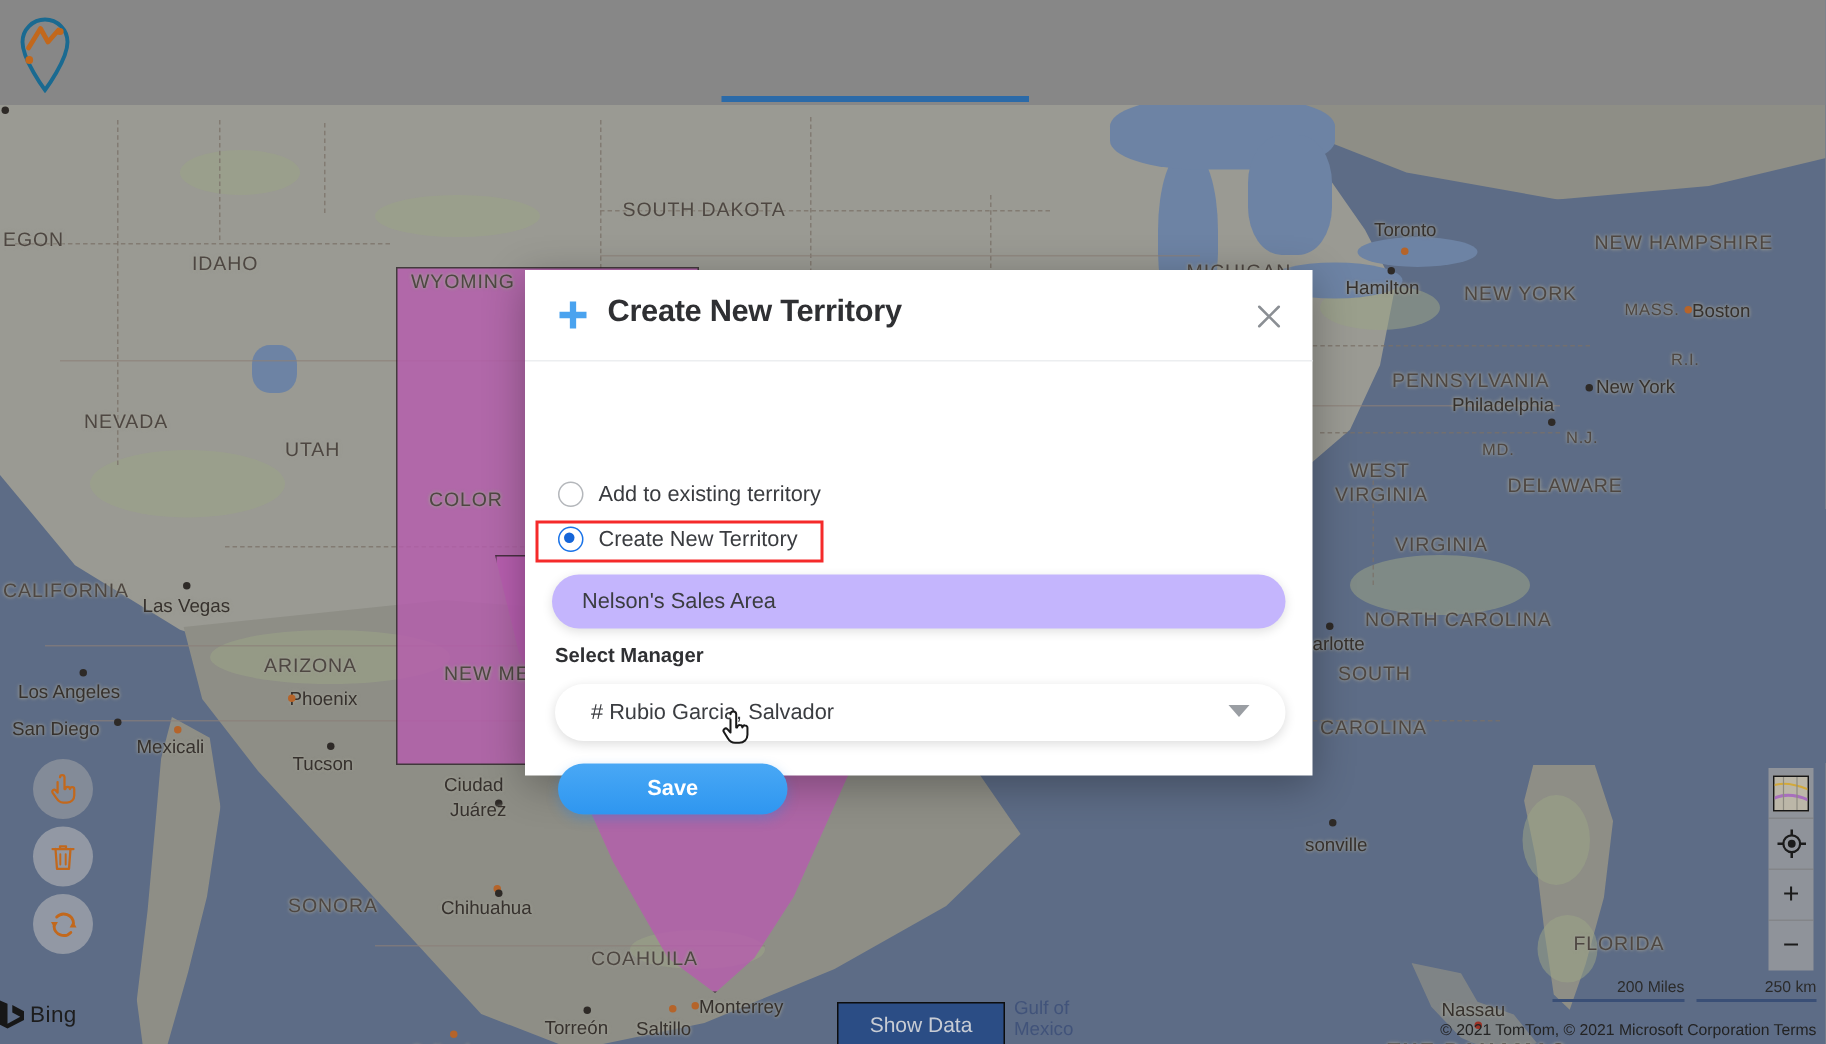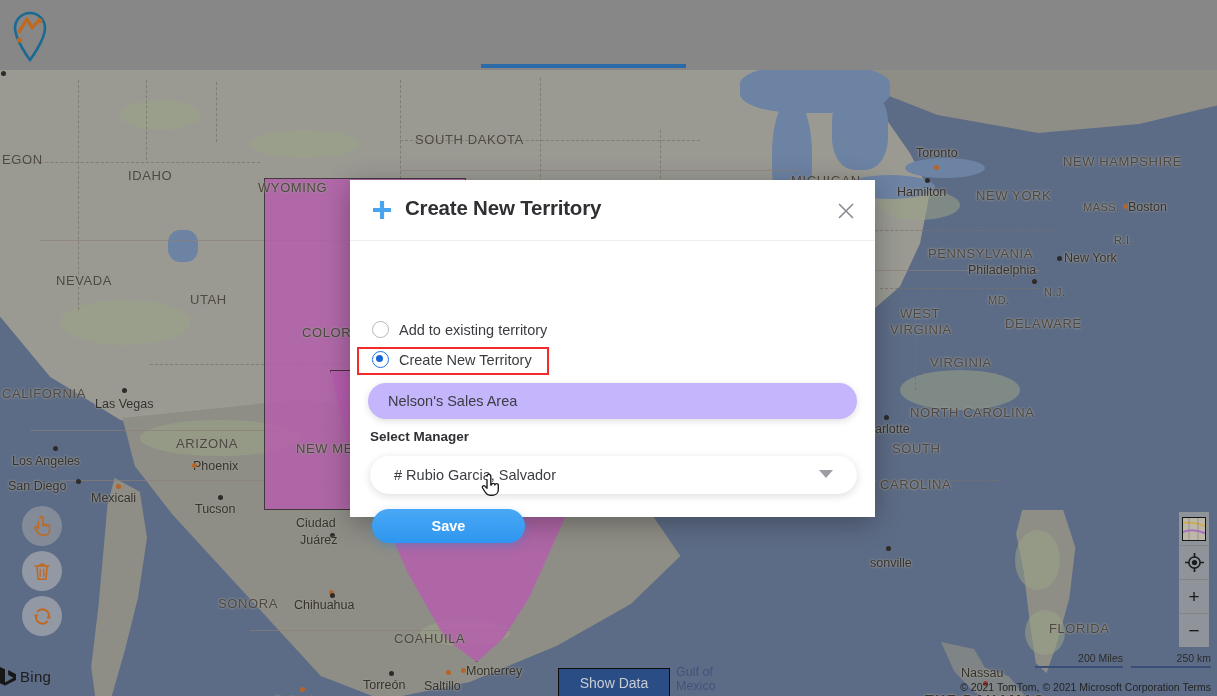--- a/index.html
+++ b/index.html
@@ -278,47 +278,47 @@
 
   <div id="territory-shape" style="left:264px;top:108px;width:200px;height:330px;"></div>
   <div id="territory-shape-2" style="left:330px;top:300px;width:260px;height:290px;
               clip-path:polygon(0% 0%, 100% 0%, 100% 26%, 92% 46%, 84% 62%,
                                 76% 78%, 66% 92%, 56% 100%, 44% 92%, 30% 70%,
                                 18% 46%, 6% 22%);"></div>
 
   <div id="map-label-layer">
       <div class="maplabel lbl-state" style="left: 2px; top: 82px;">EGON</div>
       <div class="maplabel lbl-state" style="left: 128px; top: 98px;">IDAHO</div>
-      <div class="maplabel lbl-state" style="left: 258px; top: 110px;">WYOMING</div>
+      <div class="maplabel lbl-state" style="left: 274px; top: 110px;">WYOMING</div>
       <div class="maplabel lbl-state" style="left: 415px; top: 62px;">SOUTH DAKOTA</div>
       <div class="maplabel lbl-state" style="left: 443px; top: 155px;">NEBRASKA</div>
       <div class="maplabel lbl-state" style="left: 600px; top: 120px;">IOWA</div>
       <div class="maplabel lbl-state" style="left: 791px; top: 103px;">MICHIGAN</div>
       <div class="maplabel lbl-state" style="left: 56px; top: 203px;">NEVADA</div>
       <div class="maplabel lbl-state" style="left: 190px; top: 222px;">UTAH</div>
-      <div class="maplabel lbl-state" style="left: 302px; top: 255px;">COLOR</div>
+      <div class="maplabel lbl-state" style="left: 286px; top: 255px;">COLOR</div>
       <div class="maplabel lbl-state" style="left: 2px; top: 316px;">CALIFORNIA</div>
       <div class="maplabel lbl-state" style="left: 176px; top: 366px;">ARIZONA</div>
       <div class="maplabel lbl-state" style="left: 296px; top: 371px;">NEW MEX</div>
       <div class="maplabel lbl-state" style="left: 976px; top: 118px;">NEW YORK</div>
       <div class="maplabel lbl-state" style="left: 1063px; top: 84px;">NEW HAMPSHIRE</div>
       <div class="maplabel lbl-state-sm" style="left: 1083px; top: 131px;">MASS.</div>
       <div class="maplabel lbl-state-sm" style="left: 1114px; top: 164px;">R.I.</div>
       <div class="maplabel lbl-state" style="left: 928px; top: 176px;">PENNSYLVANIA</div>
       <div class="maplabel lbl-state-sm" style="left: 1044px; top: 216px;">N.J.</div>
       <div class="maplabel lbl-state-sm" style="left: 988px; top: 224px;">MD.</div>
       <div class="maplabel lbl-state" style="left: 1005px; top: 246px;">DELAWARE</div>
       <div class="maplabel lbl-state" style="left: 900px; top: 236px;">WEST</div>
       <div class="maplabel lbl-state" style="left: 890px; top: 252px;">VIRGINIA</div>
       <div class="maplabel lbl-state" style="left: 930px; top: 285px;">VIRGINIA</div>
       <div class="maplabel lbl-state" style="left: 910px; top: 335px;">NORTH CAROLINA</div>
       <div class="maplabel lbl-state" style="left: 892px; top: 371px;">SOUTH</div>
       <div class="maplabel lbl-state" style="left: 880px; top: 407px;">CAROLINA</div>
       <div class="maplabel lbl-state" style="left: 1049px; top: 551px;">FLORIDA</div>
-      <div class="maplabel lbl-state" style="left: 218px; top: 526px;">SONORA</div>
+      <div class="maplabel lbl-state" style="left: 192px; top: 526px;">SONORA</div>
       <div class="maplabel lbl-state" style="left: 394px; top: 561px;">COAHUILA</div>
       <div class="maplabel lbl-country" style="left: 925px; top: 622px;">THE BAHAMAS</div>
       <div class="maplabel lbl-city" style="left: 715px; top: 119px;">Milwaukee</div>
       <div class="citydot" style="left: 756px; top: 133px;"></div>
       <div class="maplabel lbl-city" style="left: 724px; top: 156px;">Chicago</div>
       <div class="citydot" style="left: 752px; top: 150px;"></div>
       <div class="maplabel lbl-city" style="left: 833px; top: 142px;">Detroit</div>
       <div class="citydot" style="left: 854px; top: 134px;"></div>
       <div class="maplabel lbl-city" style="left: 916px; top: 76px;">Toronto</div>
       <div class="citydot orange" style="left: 934px; top: 95px;"></div>

